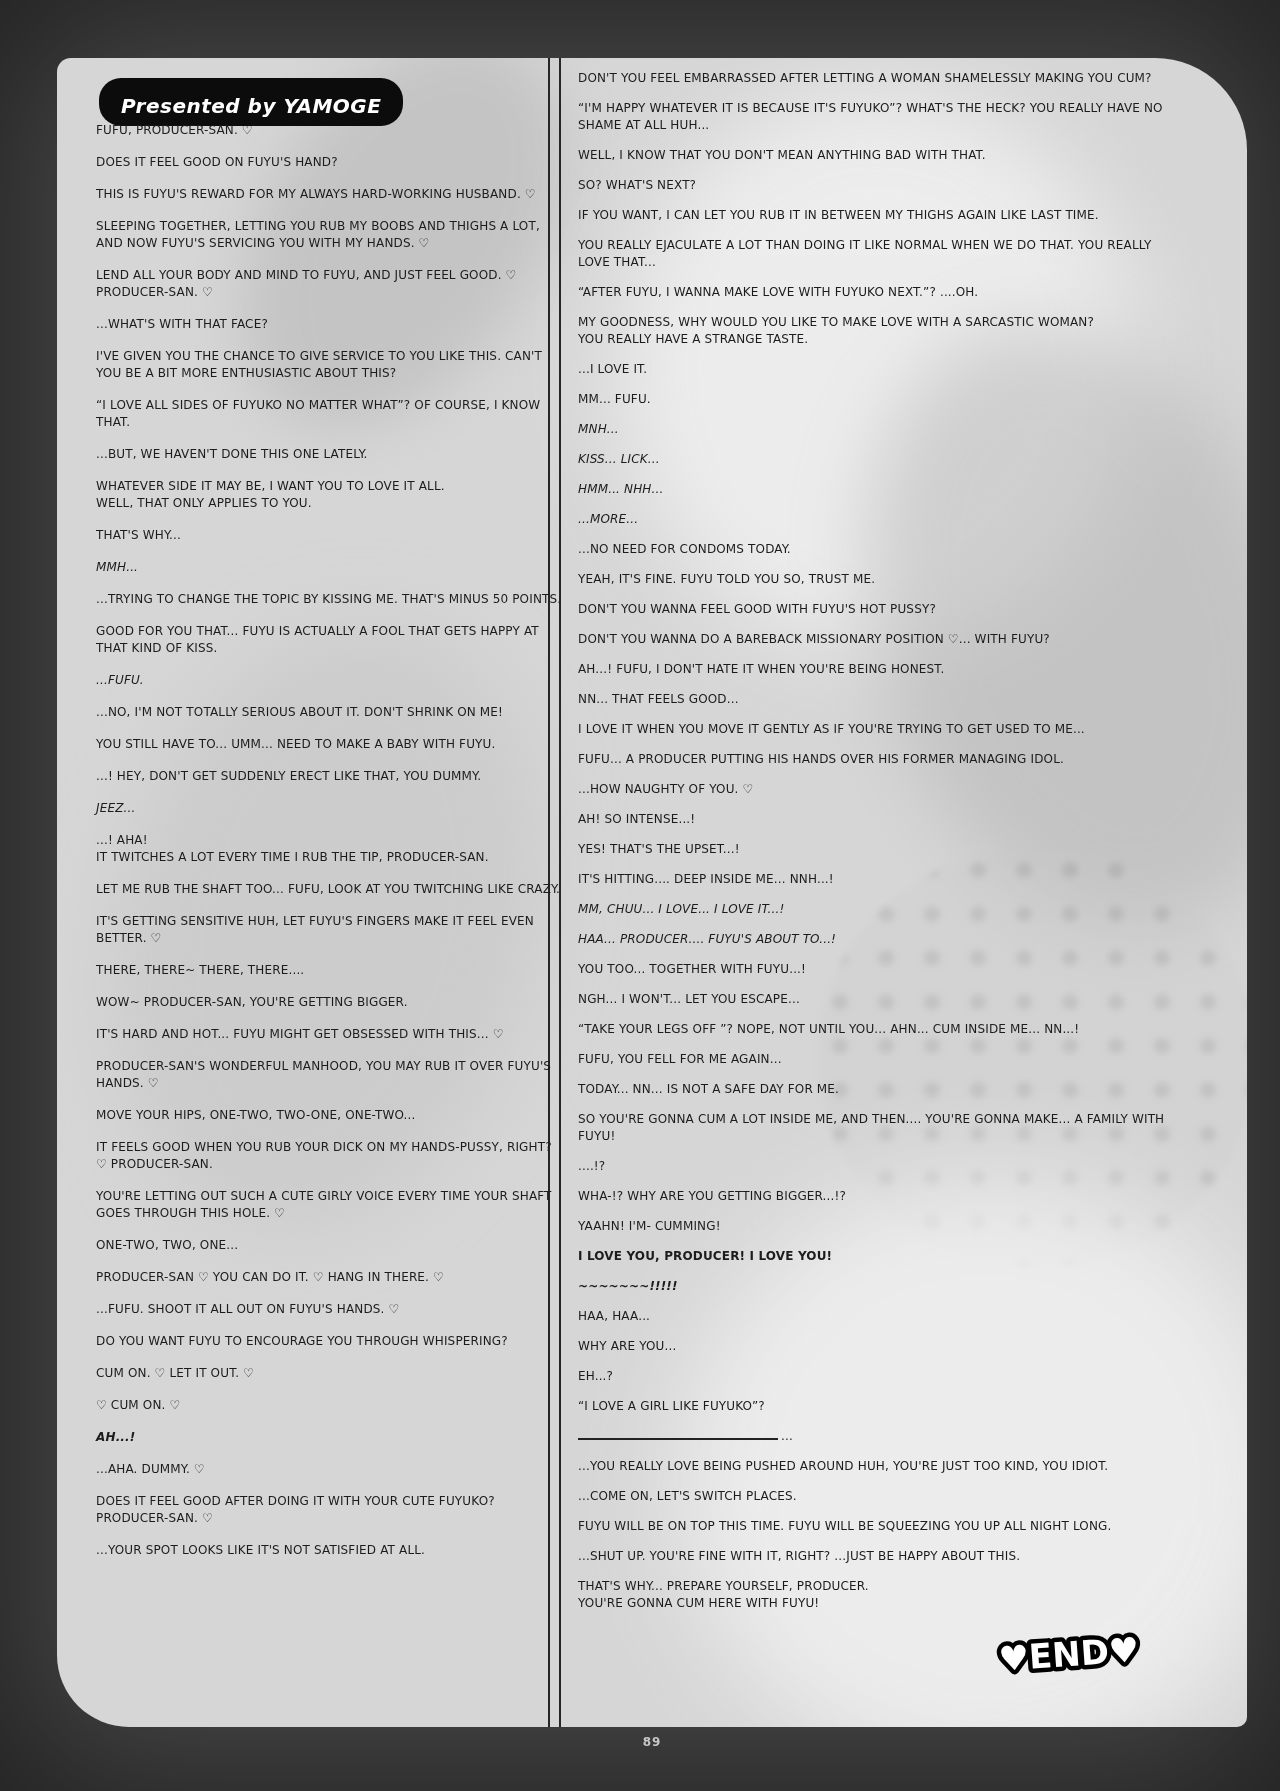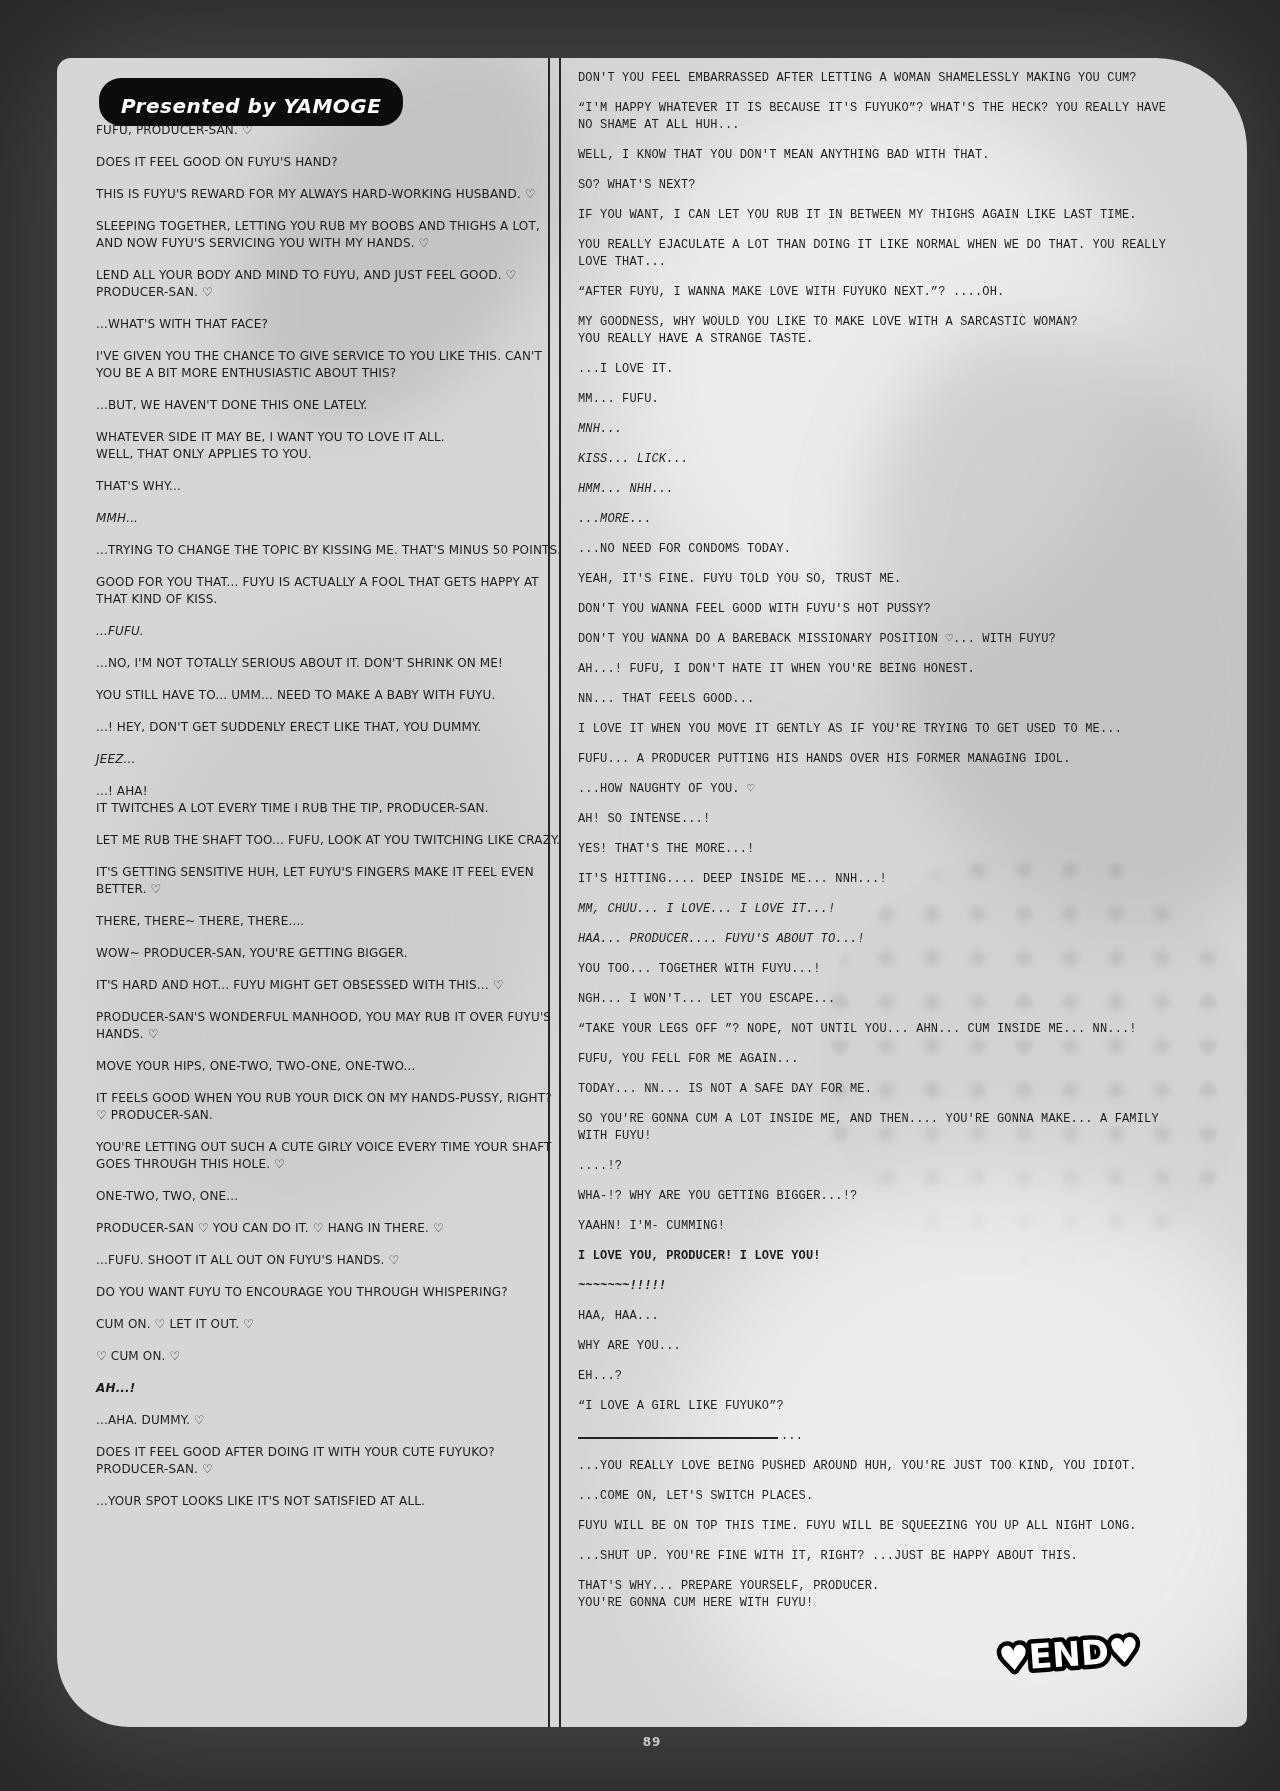--- a/index.html
+++ b/index.html
@@ -38,21 +38,21 @@
   }
   .badge{
     position:absolute;left:42px;top:20px;z-index:4;
     background:#0c0c0c;color:#ffffff;
     font-size:20px;font-weight:bold;font-style:italic;letter-spacing:.5px;
     padding:16px 22px 8px 22px;border-radius:22px;
     white-space:nowrap;
   }
   .col{position:absolute;z-index:4;color:#1c1c1c;}
   .col-left {left:39px;top:64px;width:466px;}
-  .col-right{left:521px;top:12px;width:606px;font-family:Liberation Mono, monospace;}
+  .col-right{left:521px;top:12px;width:606px;}
   .col p{
     margin:0;font-size:12px;line-height:17px;letter-spacing:.15px;
     white-space:pre-line;font-weight:500;
   }
   .col-left  p{margin-bottom:15px;}
   .col-right p{margin-bottom:13px;}
   .col p.it{font-style:italic;}
   .col p.bd{font-weight:bold;}
   .hrule{
     display:inline-block;width:200px;height:3px;
@@ -83,20 +83,21 @@
 
   <div class="col col-left">
       <p class="">FUFU, PRODUCER-SAN. ♡</p>
       <p class="">DOES IT FEEL GOOD ON FUYU'S HAND?</p>
       <p class="">THIS IS FUYU'S REWARD FOR MY ALWAYS HARD-WORKING HUSBAND. ♡</p>
       <p class="">SLEEPING TOGETHER, LETTING YOU RUB MY BOOBS AND THIGHS A LOT, AND NOW FUYU'S SERVICING YOU WITH MY HANDS. ♡</p>
       <p class="">LEND ALL YOUR BODY AND MIND TO FUYU, AND JUST FEEL GOOD. ♡
 PRODUCER-SAN. ♡</p>
       <p class="">...WHAT'S WITH THAT FACE?</p>
       <p class="">I'VE GIVEN YOU THE CHANCE TO GIVE SERVICE TO YOU LIKE THIS. CAN'T YOU BE A BIT MORE ENTHUSIASTIC ABOUT THIS?</p>
+      <p class="">“I LOVE ALL SIDES OF FUYUKO NO MATTER WHAT”? OF COURSE, I KNOW THAT.</p>
       <p class="">...BUT, WE HAVEN'T DONE THIS ONE LATELY.</p>
       <p class="">WHATEVER SIDE IT MAY BE, I WANT YOU TO LOVE IT ALL.
 WELL, THAT ONLY APPLIES TO YOU.</p>
       <p class="">THAT'S WHY...</p>
       <p class="it ">MMH...</p>
       <p class="">...TRYING TO CHANGE THE TOPIC BY KISSING ME. THAT'S MINUS 50 POINTS.</p>
       <p class="">GOOD FOR YOU THAT... FUYU IS ACTUALLY A FOOL THAT GETS HAPPY AT THAT KIND OF KISS.</p>
       <p class="it ">...FUFU.</p>
       <p class="">...NO, I'M NOT TOTALLY SERIOUS ABOUT IT. DON'T SHRINK ON ME!</p>
       <p class="">YOU STILL HAVE TO... UMM... NEED TO MAKE A BABY WITH FUYU.</p>
@@ -144,21 +145,21 @@
       <p class="">...NO NEED FOR CONDOMS TODAY.</p>
       <p class="">YEAH, IT'S FINE. FUYU TOLD YOU SO, TRUST ME.</p>
       <p class="">DON'T YOU WANNA FEEL GOOD WITH FUYU'S HOT PUSSY?</p>
       <p class="">DON'T YOU WANNA DO A BAREBACK MISSIONARY POSITION ♡... WITH FUYU?</p>
       <p class="">AH...! FUFU, I DON'T HATE IT WHEN YOU'RE BEING HONEST.</p>
       <p class="">NN... THAT FEELS GOOD...</p>
       <p class="">I LOVE IT WHEN YOU MOVE IT GENTLY AS IF YOU'RE TRYING TO GET USED TO ME...</p>
       <p class="">FUFU... A PRODUCER PUTTING HIS HANDS OVER HIS FORMER MANAGING IDOL.</p>
       <p class="">...HOW NAUGHTY OF YOU. ♡</p>
       <p class="">AH! SO INTENSE...!</p>
-      <p class="">YES! THAT'S THE MORE...!</p>
+      <p class="">YES! THAT'S THE UPSET...!</p>
       <p class="">IT'S HITTING.... DEEP INSIDE ME... NNH...!</p>
       <p class="it ">MM, CHUU... I LOVE... I LOVE IT...!</p>
       <p class="it ">HAA... PRODUCER.... FUYU'S ABOUT TO...!</p>
       <p class="">YOU TOO... TOGETHER WITH FUYU...!</p>
       <p class="">NGH... I WON'T... LET YOU ESCAPE...</p>
       <p class="">“TAKE YOUR LEGS OFF ”? NOPE, NOT UNTIL YOU... AHN... CUM INSIDE ME... NN...!</p>
       <p class="">FUFU, YOU FELL FOR ME AGAIN...</p>
       <p class="">TODAY... NN... IS NOT A SAFE DAY FOR ME.</p>
       <p class="">SO YOU'RE GONNA CUM A LOT INSIDE ME, AND THEN.... YOU'RE GONNA MAKE... A FAMILY WITH FUYU!</p>
       <p class="">....!?</p>

